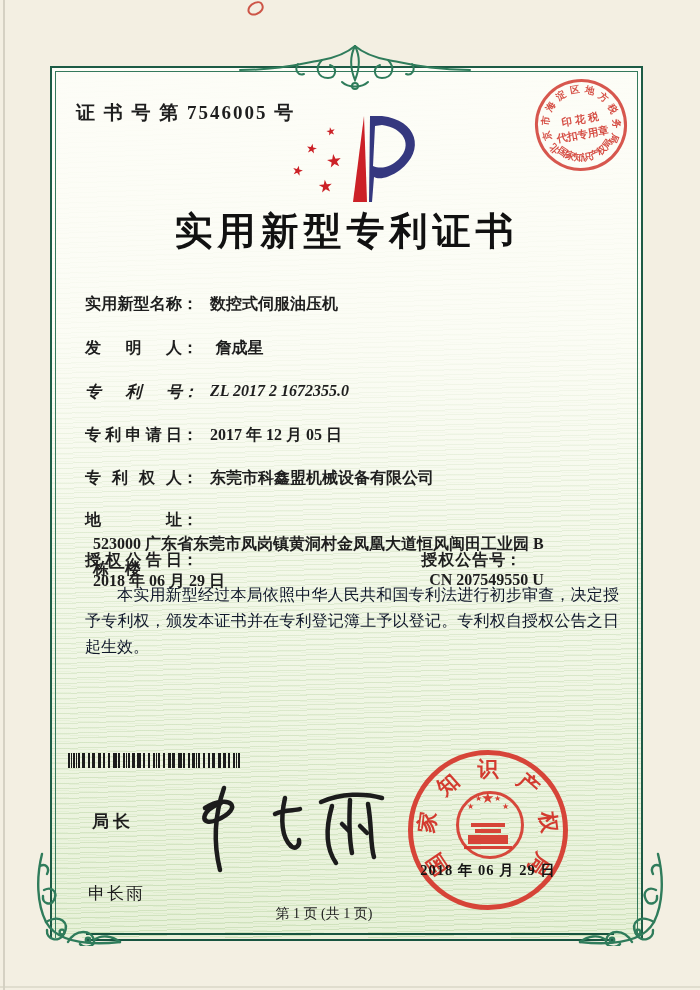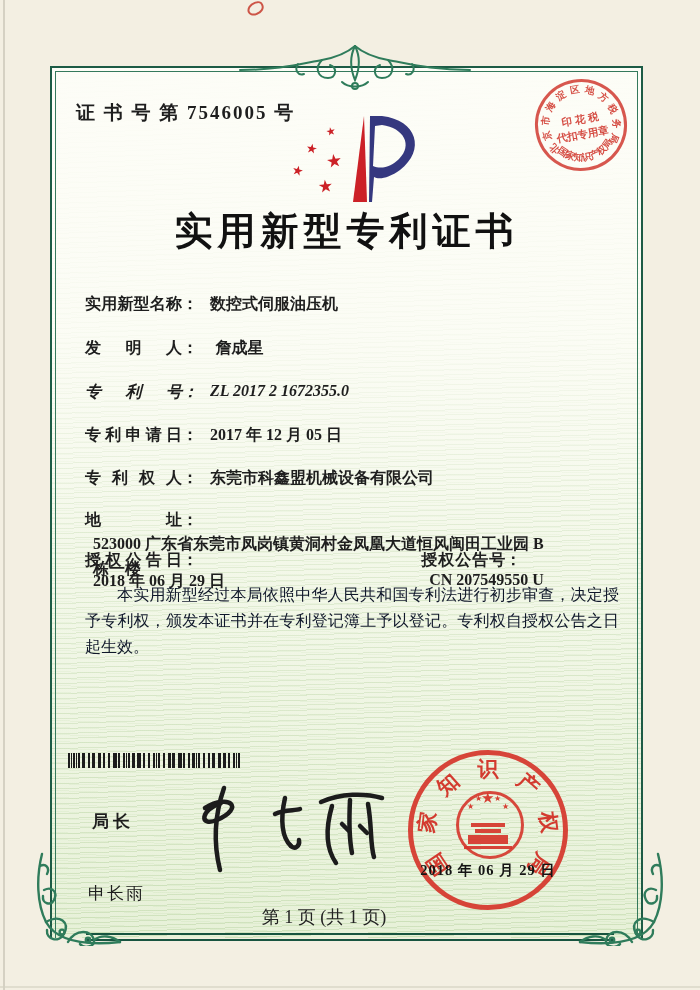--- a/index.html
+++ b/index.html
@@ -81,21 +81,21 @@
   .stamp{position:absolute;left:533px;top:77px;width:96px;height:96px;transform:rotate(-10deg);color:rgba(208,58,48,.9);}
   .stamp-ring{position:absolute;inset:2px;border:3px solid rgba(208,58,48,.85);border-radius:50%;}
   .stamp-arc{position:absolute;inset:0;font-weight:700;}
   .stamp-arc span{position:absolute;left:50%;top:50%;}
   .stamp-top-arc{font-size:9.5px;}
   .stamp-bottom-arc{font-size:9.5px;}
   .stamp-c1{position:absolute;left:0;right:0;top:36px;text-align:center;font-size:10.5px;font-weight:700;letter-spacing:3px;text-indent:3px;}
   .stamp-c2{position:absolute;left:0;right:0;top:51px;text-align:center;font-size:10.5px;font-weight:700;}
 
   
-  .footer{position:absolute;left:50px;top:905px;width:548px;text-align:center;font-size:18px;color:#222;}
+  .footer{position:absolute;left:50px;top:905px;width:548px;text-align:center;font-size:14px;color:#222;}
   .bottom-rule{position:absolute;left:86px;top:933px;width:528px;height:4px;border-top:2px solid #17543f;border-bottom:2px solid #17543f;}
   .flourish{position:absolute;width:88px;height:96px;}
   .flourish-left{left:34px;top:850px;}
   .flourish-right{left:578px;top:850px;transform:scaleX(-1);}
   .top-ornament{position:absolute;left:238px;top:38px;width:234px;height:58px;}
   .red-speck{position:absolute;left:247px;top:2px;width:13px;height:9px;border:2px solid #c5392c;border-radius:60% 40% 55% 45%;transform:rotate(-20deg);opacity:.85;}
 </style>
 </head>
 <body>
 

